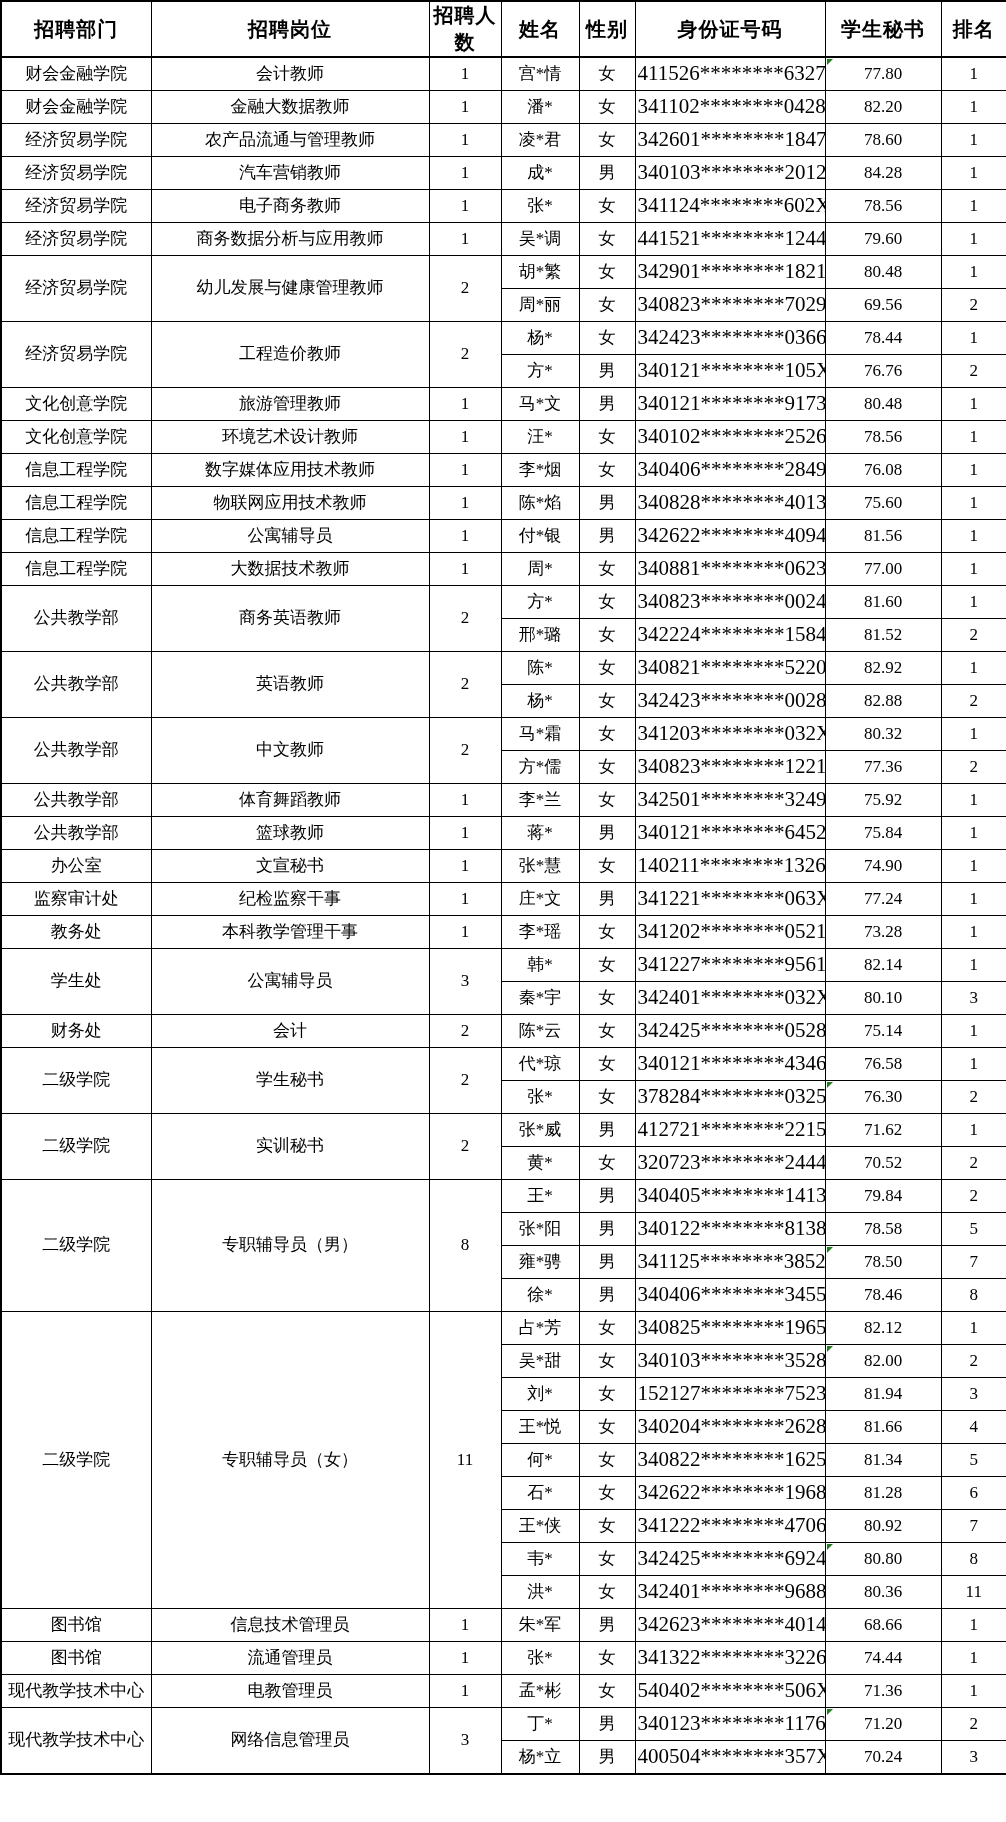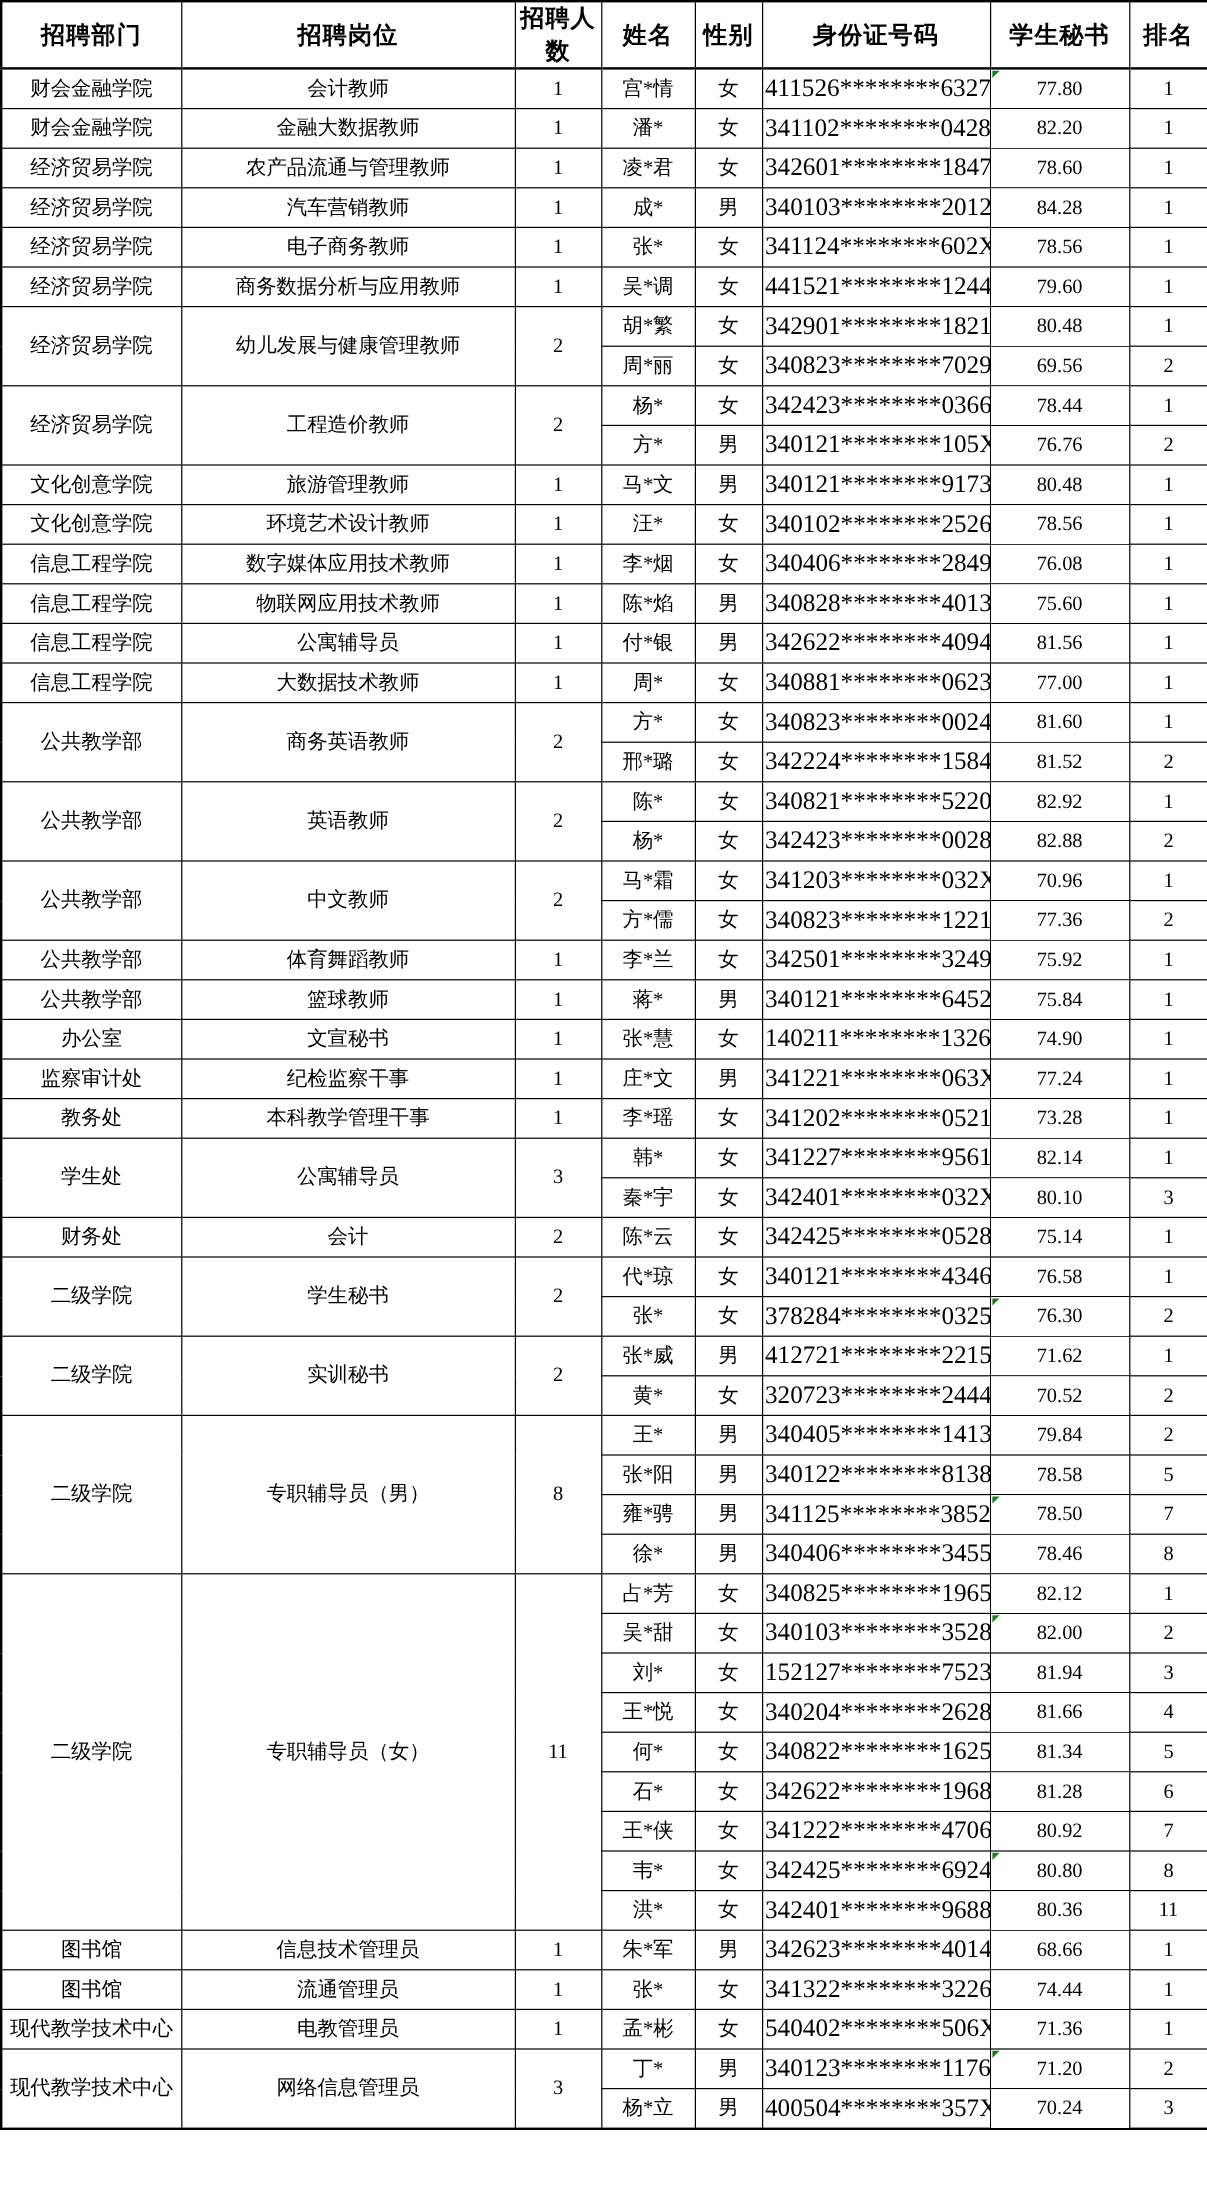--- a/index.html
+++ b/index.html
@@ -258,21 +258,21 @@
           <td class="c-score">82.88</td>
           <td class="c-rank">2</td>
         </tr>
         <tr>
           <td rowspan="2" class="c-dept">公共教学部</td>
           <td rowspan="2" class="c-title">中文教师</td>
           <td rowspan="2" class="c-count">2</td>
           <td class="c-name">马*霜</td>
           <td class="c-gender">女</td>
           <td class="c-id">341203********032X</td>
-          <td class="c-score">70.96</td>
+          <td class="c-score">80.32</td>
           <td class="c-rank">1</td>
         </tr>
         <tr>
           <td class="c-name">方*儒</td>
           <td class="c-gender">女</td>
           <td class="c-id">340823********1221</td>
           <td class="c-score">77.36</td>
           <td class="c-rank">2</td>
         </tr>
         <tr>

